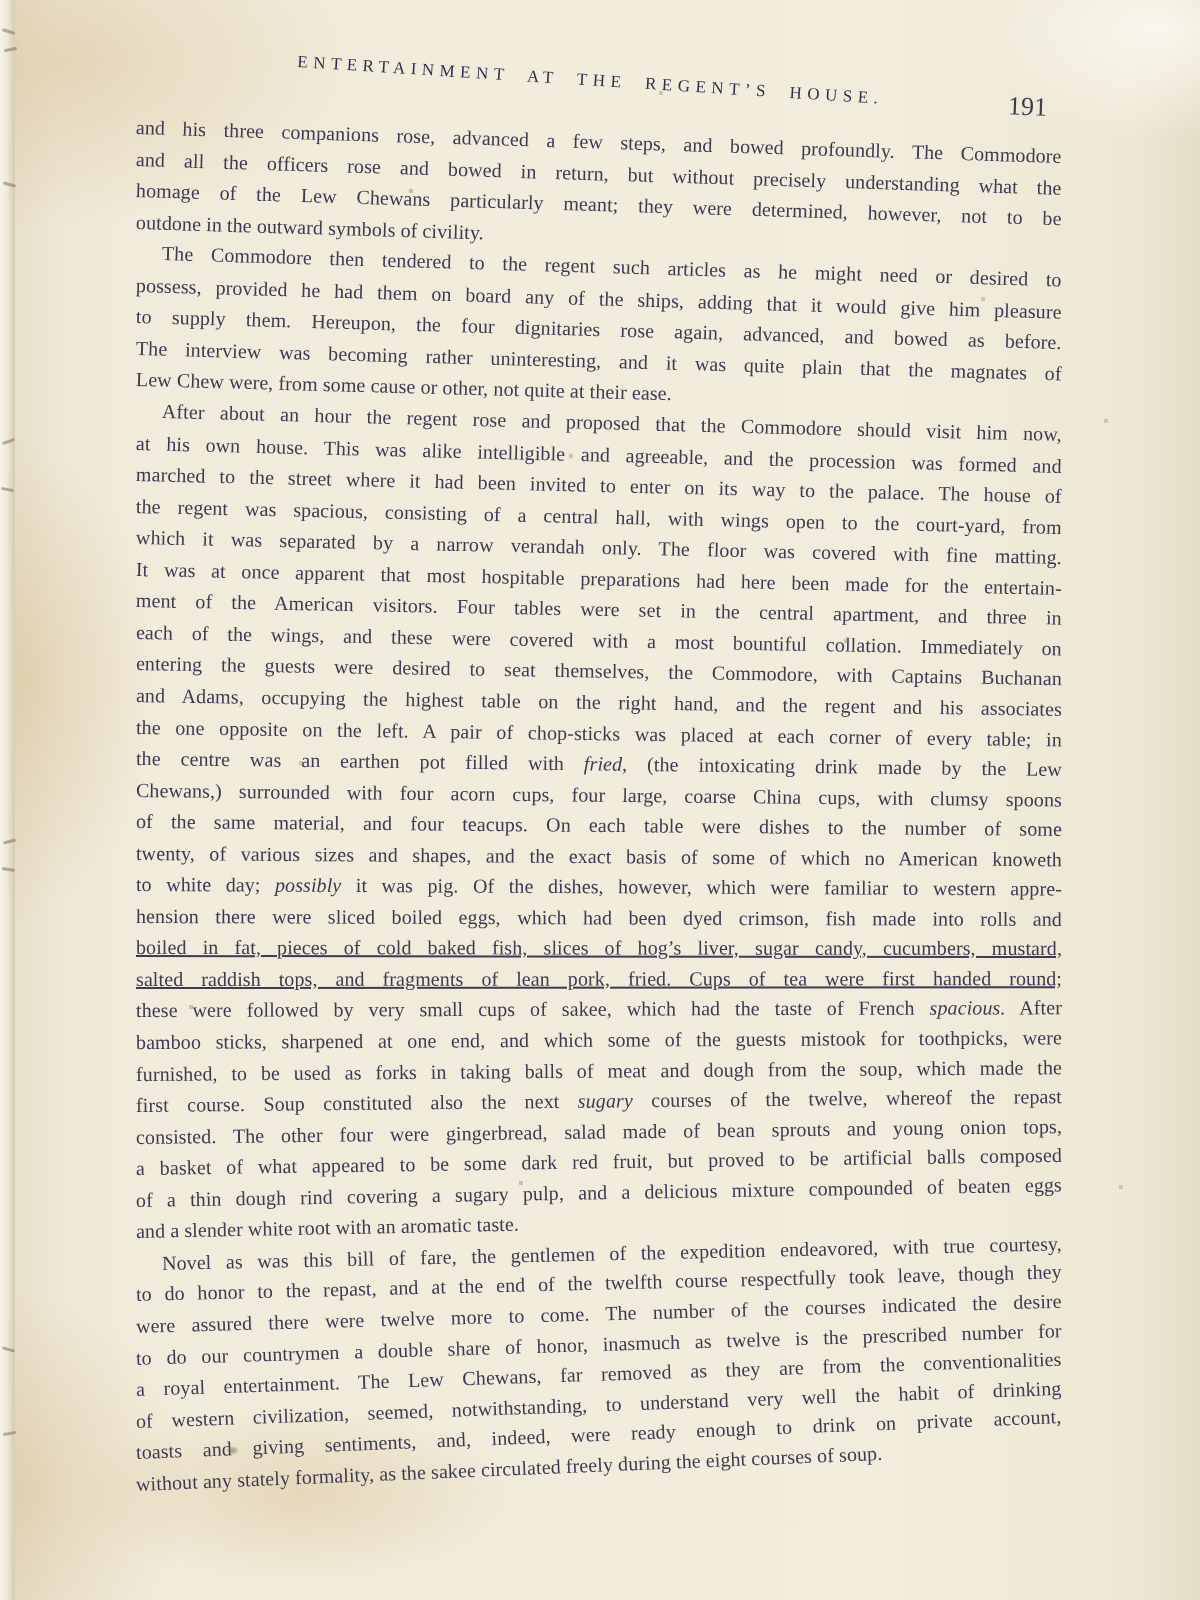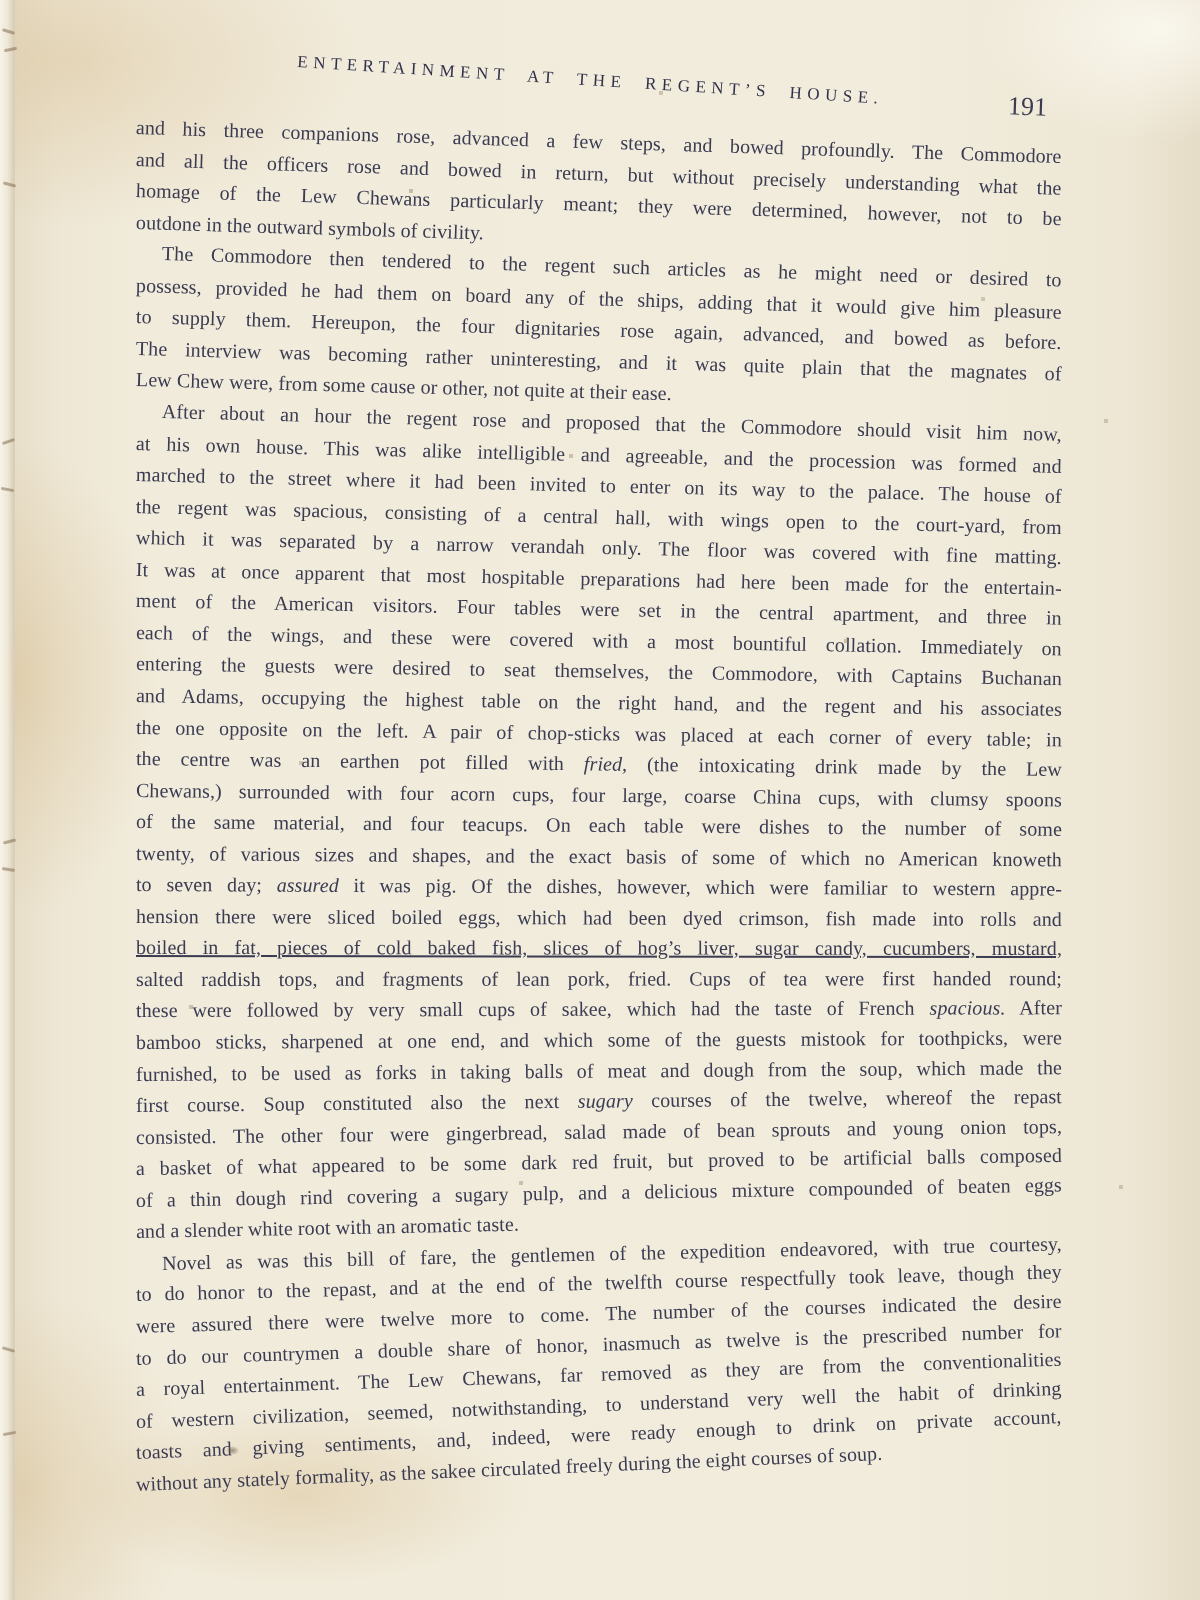--- a/index.html
+++ b/index.html
@@ -132,24 +132,24 @@
       <div class="line" style="left: 136px; width: 926px; top: 552.7px; transform: rotate(1.17deg);"><span>It was at once apparent that most hospitable preparations had here been made for the entertain-</span></div>
       <div class="line" style="left: 136px; width: 926px; top: 584.3px; transform: rotate(1.09deg);"><span>ment of the American visitors.  Four tables were set in the central apartment, and three in</span></div>
       <div class="line" style="left: 136px; width: 926px; top: 615.8px; transform: rotate(1.02deg);"><span>each of the wings, and these were covered with a most bountiful collation.  Immediately on</span></div>
       <div class="line" style="left: 136px; width: 926px; top: 647.4px; transform: rotate(0.94deg);"><span>entering the guests were desired to seat themselves, the Commodore, with Captains Buchanan</span></div>
       <div class="line" style="left: 136px; width: 926px; top: 678.9px; transform: rotate(0.86deg);"><span>and Adams, occupying the highest table on the right hand, and the regent and his associates</span></div>
       <div class="line" style="left: 136px; width: 926px; top: 710.5px; transform: rotate(0.77deg);"><span>the one opposite on the left.  A pair of chop-sticks was placed at each corner of every table; in</span></div>
       <div class="line" style="left: 136px; width: 926px; top: 742px; transform: rotate(0.68deg);"><span>the centre was an earthen pot filled with </span><i>fried,</i><span> (the intoxicating drink made by the Lew</span></div>
       <div class="line" style="left: 136px; width: 926px; top: 773.6px; transform: rotate(0.59deg);"><span>Chewans,) surrounded with four acorn cups, four large, coarse China cups, with clumsy spoons</span></div>
       <div class="line" style="left: 136px; width: 926px; top: 805.1px; transform: rotate(0.49deg);"><span>of the same material, and four teacups.  On each table were dishes to the number of some</span></div>
       <div class="line" style="left: 136px; width: 926px; top: 836.6px; transform: rotate(0.39deg);"><span>twenty, of various sizes and shapes, and the exact basis of some of which no American knoweth</span></div>
-      <div class="line" style="left: 136px; width: 926px; top: 868.2px; transform: rotate(0.28deg);"><span>to seven day; </span><i>assured</i><span> it was pig.  Of the dishes, however, which were familiar to western appre-</span></div>
+      <div class="line" style="left: 136px; width: 926px; top: 868.2px; transform: rotate(0.28deg);"><span>to white day; </span><i>possibly</i><span> it was pig.  Of the dishes, however, which were familiar to western appre-</span></div>
       <div class="line" style="left: 136px; width: 926px; top: 899.8px; transform: rotate(0.18deg);"><span>hension there were sliced boiled eggs, which had been dyed crimson, fish made into rolls and</span></div>
       <div class="line" style="left: 136px; width: 926px; top: 931.3px; transform: rotate(0.06deg); text-decoration: underline;"><span>boiled in fat, pieces of cold baked fish, slices of hog’s liver, sugar candy, cucumbers, mustard,</span></div>
-      <div class="line" style="left: 136px; width: 926px; top: 962.9px; transform: rotate(-0.05deg);"><span>salted raddish tops, and fragments of lean pork, fried.  Cups of tea were first handed round;</span></div>
+      <div class="line" style="left: 136px; width: 926px; top: 962.9px; transform: rotate(-0.05deg); text-decoration: underline;"><span>salted raddish tops, and fragments of lean pork, fried.  Cups of tea were first handed round;</span></div>
       <div class="line" style="left: 136px; width: 926px; top: 994.4px; transform: rotate(-0.17deg);"><span>these were followed by very small cups of sakee, which had the taste of French </span><i>spacious.</i><span>  After</span></div>
       <div class="line" style="left: 136px; width: 926px; top: 1026px; transform: rotate(-0.29deg);"><span>bamboo sticks, sharpened at one end, and which some of the guests mistook for toothpicks, were</span></div>
       <div class="line" style="left: 136px; width: 926px; top: 1057.5px; transform: rotate(-0.42deg);"><span>furnished, to be used as forks in taking balls of meat and dough from the soup, which made the</span></div>
       <div class="line" style="left: 136px; width: 926px; top: 1089.1px; transform: rotate(-0.55deg);"><span>first course.  Soup constituted also the next </span><i>sugary</i><span> courses of the twelve, whereof the repast</span></div>
       <div class="line" style="left: 136px; width: 926px; top: 1120.6px; transform: rotate(-0.68deg);"><span>consisted.  The other four were gingerbread, salad made of bean sprouts and young onion tops,</span></div>
       <div class="line" style="left: 136px; width: 926px; top: 1152.2px; transform: rotate(-0.82deg);"><span>a basket of what appeared to be some dark red fruit, but proved to be artificial balls composed</span></div>
       <div class="line" style="left: 136px; width: 926px; top: 1183.7px; transform: rotate(-0.96deg);"><span>of a thin dough rind covering a sugary pulp, and a delicious mixture compounded of beaten eggs</span></div>
       <div class="line para-end" style="left: 136px; width: 926px; top: 1215.3px; transform: rotate(-1.1deg);"><span>and a slender white root with an aromatic taste.</span></div>
       <div class="line" style="left: 162px; width: 900px; top: 1246.8px; transform: rotate(-1.25deg);"><span>Novel as was this bill of fare, the gentlemen of the expedition endeavored, with true courtesy,</span></div>
       <div class="line" style="left: 136px; width: 926px; top: 1278.4px; transform: rotate(-1.4deg);"><span>to do honor to the repast, and at the end of the twelfth course respectfully took leave, though they</span></div>

